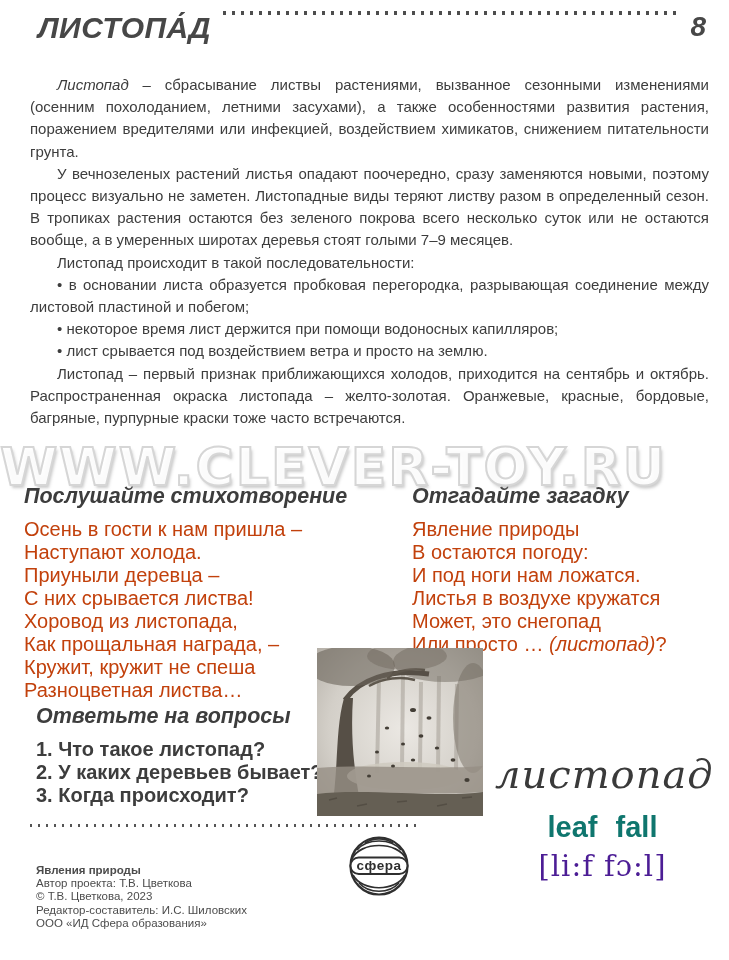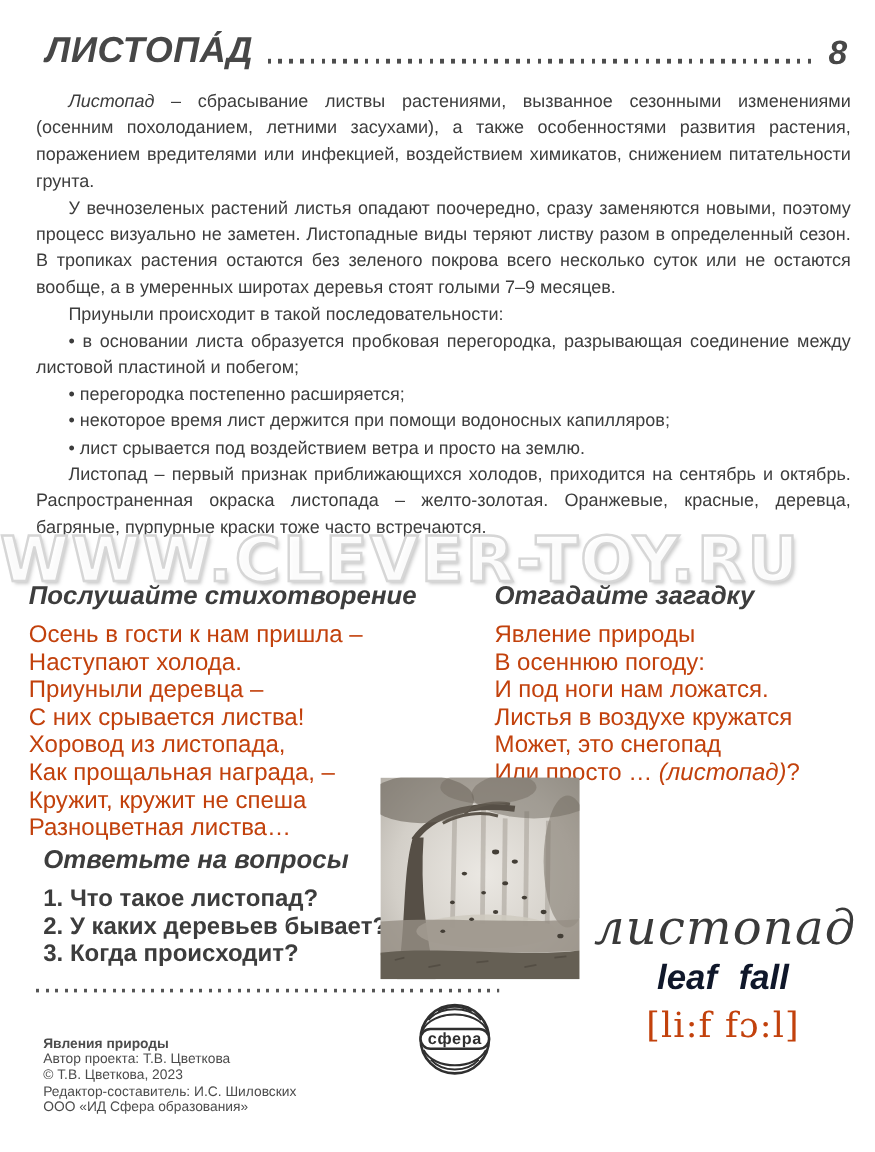--- a/index.html
+++ b/index.html
@@ -3,22 +3,22 @@
 <meta charset="utf-8">
 <style>
   html,body{margin:0;padding:0;}
   body{
     width:729px;height:960px;position:relative;overflow:hidden;
     background:#ffffff;color:#3d3d3d;
     font-family:"Liberation Sans",sans-serif;
   }
   
   .header{
-    position:absolute;left:38px;top:26px;width:668px;
-    display:flex;align-items:flex-end;
+    position:absolute;left:38px;top:11px;width:668px;
+    display:flex;align-items:flex-start;
   }
   .page-title{
     font-style:italic;font-weight:bold;font-size:30px;line-height:34px;
     color:#474747;letter-spacing:0.5px;white-space:nowrap;
   }
   .leader{
     flex:1;height:4px;margin:0 10px 7px 12px;
     background:repeating-linear-gradient(90deg,#4d4d4d 0 3px,transparent 3px 9px);
   }
   .page-number{
@@ -63,25 +63,25 @@
   }
   .forest svg{display:block;width:100%;height:100%;}
   
   .vocab{position:absolute;left:495px;top:752px;width:215px;text-align:center;z-index:4;}
   .vocab-ru{
     font-family:"DejaVu Serif",serif;font-style:italic;font-size:40px;
     line-height:44px;color:#3a3a3a;letter-spacing:1px;white-space:nowrap;
   }
   .vocab-en{
     font-family:"Liberation Sans",sans-serif;font-weight:bold;font-size:29px;
-    line-height:34px;color:#0f172a;word-spacing:10px;margin-top:2px;font-style:italic;
+    line-height:34px;color:#0f766e;word-spacing:10px;margin-top:14px;
   }
   .vocab-ipa{
     font-family:"DejaVu Serif",serif;font-size:29px;line-height:36px;
-    color:#c2410c;margin-top:4px;letter-spacing:1px;
+    color:#4c1d95;margin-top:4px;letter-spacing:1px;
   }
   
   .footer-rule{
     position:absolute;left:30px;top:824px;width:386px;height:3px;z-index:2;
     background:repeating-linear-gradient(90deg,#555 0 2.5px,transparent 2.5px 8px);
   }
   .footer-text{position:absolute;left:36px;top:864px;width:300px;z-index:2;}
   .footer-text .line{
     margin:0;font-size:11.5px;line-height:13.2px;color:#4c4c4c;
   }
@@ -94,46 +94,45 @@
 
 <div class="header">
   <span class="page-title">ЛИСТОПА́Д</span>
   <span class="leader"></span>
   <span class="page-number">8</span>
 </div>
 
 <div class="intro">
   <p><span class="lead-italic">Листопад</span><span> – сбрасывание листвы растениями, вызванное сезонными изменениями (осенним похолоданием, летними засухами), а также особенностями развития растения, поражением вредителями или инфекцией, воздействием химикатов, снижением питательности грунта.</span></p>
   <p>У вечнозеленых растений листья опадают поочередно, сразу заменяются новыми, поэтому процесс визуально не заметен. Листопадные виды теряют листву разом в определенный сезон. В тропиках растения остаются без зеленого покрова всего несколько суток или не остаются вообще, а в умеренных широтах деревья стоят голыми 7–9 месяцев.</p>
-  <p>Приуныли происходит в такой последовательности:</p>
+  <p>Листопад происходит в такой последовательности:</p>
   <p class="bullet">в основании листа образуется пробковая перегородка, разрывающая соединение между листовой пластиной и побегом;</p>
-  <p class="bullet">перегородка постепенно расширяется;</p>
   <p class="bullet">некоторое время лист держится при помощи водоносных капилляров;</p>
   <p class="bullet">лист срывается под воздействием ветра и просто на землю.</p>
-  <p>Листопад – первый признак приближающихся холодов, приходится на сентябрь и октябрь. Распространенная окраска листопада – желто-золотая. Оранжевые, красные, деревца, багряные, пурпурные краски тоже часто встречаются.</p>
+  <p>Листопад – первый признак приближающихся холодов, приходится на сентябрь и октябрь. Распространенная окраска листопада – желто-золотая. Оранжевые, красные, бордовые, багряные, пурпурные краски тоже часто встречаются.</p>
 </div>
 
 <div class="watermark">WWW.CLEVER-TOY.RU</div>
 
 <div class="poem-block">
   <p class="section-heading">Послушайте стихотворение</p>
   <p class="line">Осень в гости к нам пришла –</p>
   <p class="line">Наступают холода.</p>
   <p class="line">Приуныли деревца –</p>
   <p class="line">С них срывается листва!</p>
   <p class="line">Хоровод из листопада,</p>
   <p class="line">Как прощальная награда, –</p>
   <p class="line">Кружит, кружит не спеша</p>
   <p class="line">Разноцветная листва…</p>
 </div>
 
 <div class="riddle-block">
   <p class="section-heading">Отгадайте загадку</p>
   <p class="line">Явление природы</p>
-  <p class="line">В осеннюю погоду:</p>
+  <p class="line">В остаются погоду:</p>
   <p class="line">И под ноги нам ложатся.</p>
   <p class="line">Листья в воздухе кружатся</p>
   <p class="line">Может, это снегопад</p>
   <p class="line"><span>Или просто … </span><span class="italic">(листопад)</span><span>?</span></p>
 </div>
 
 <div class="questions-block">
   <p class="section-heading">Ответьте на вопросы</p>
   <p class="line">1. Что такое листопад?</p>
   <p class="line">2. У каких деревьев бывает?</p>

